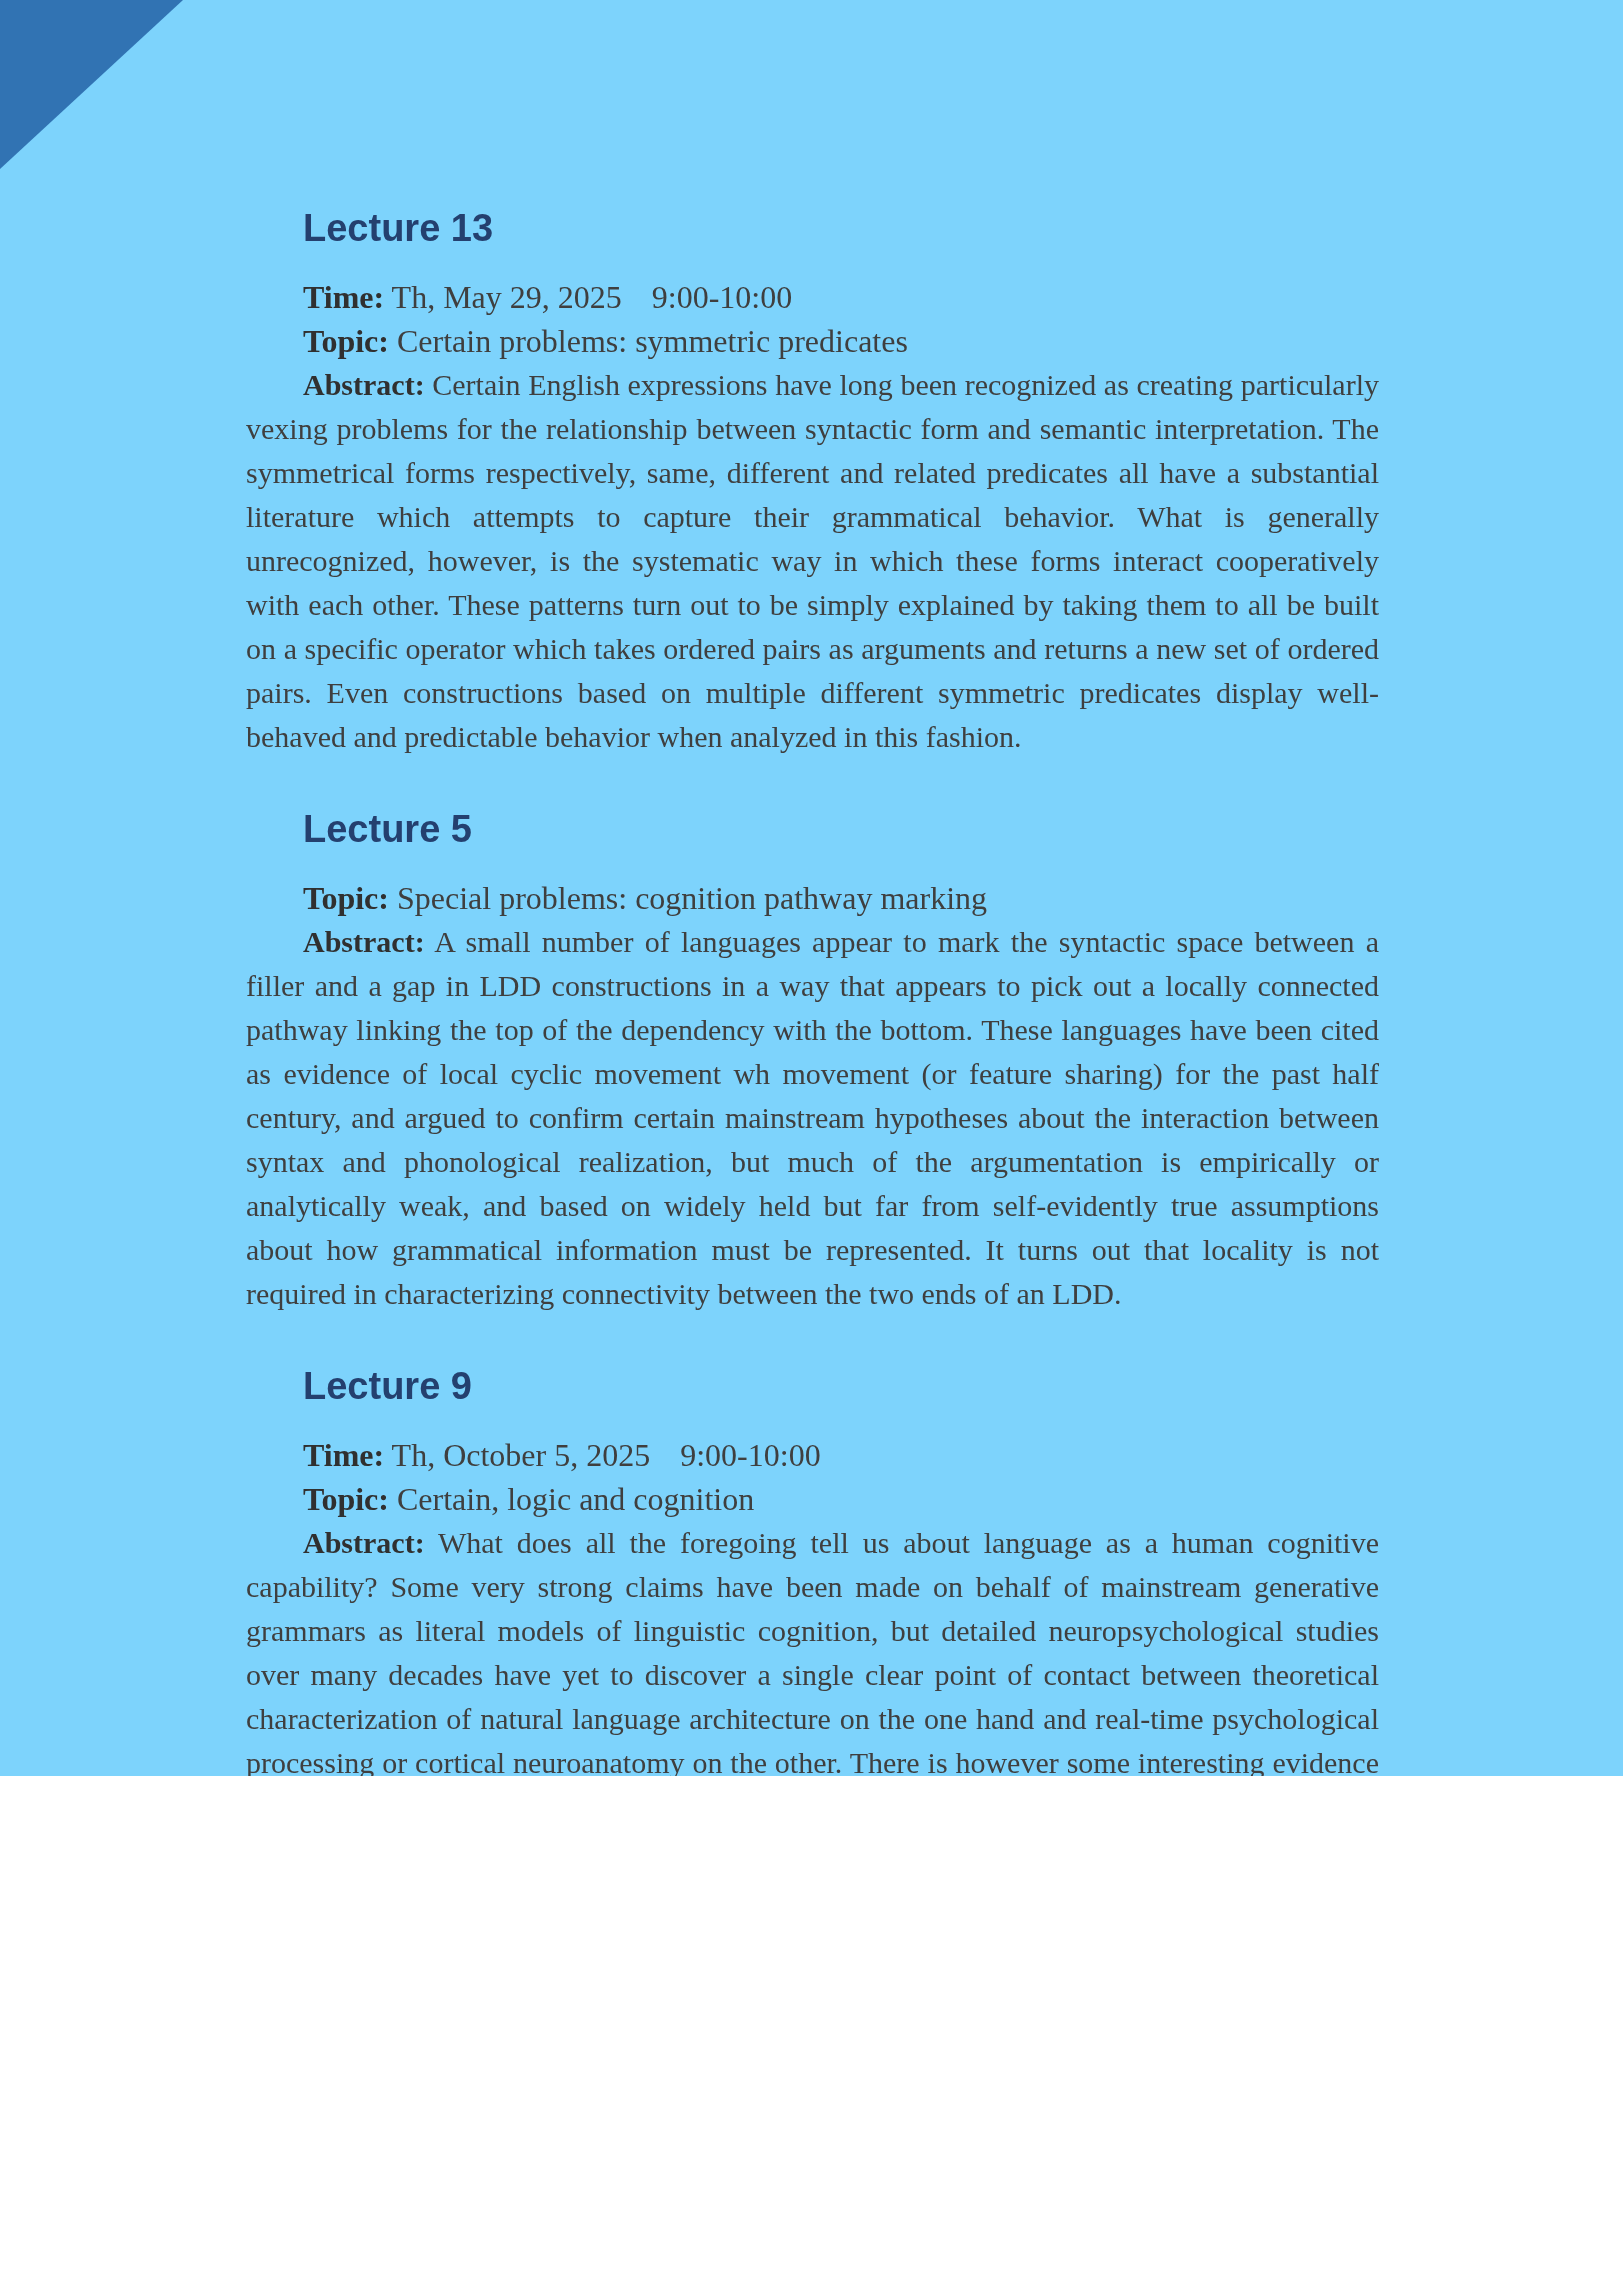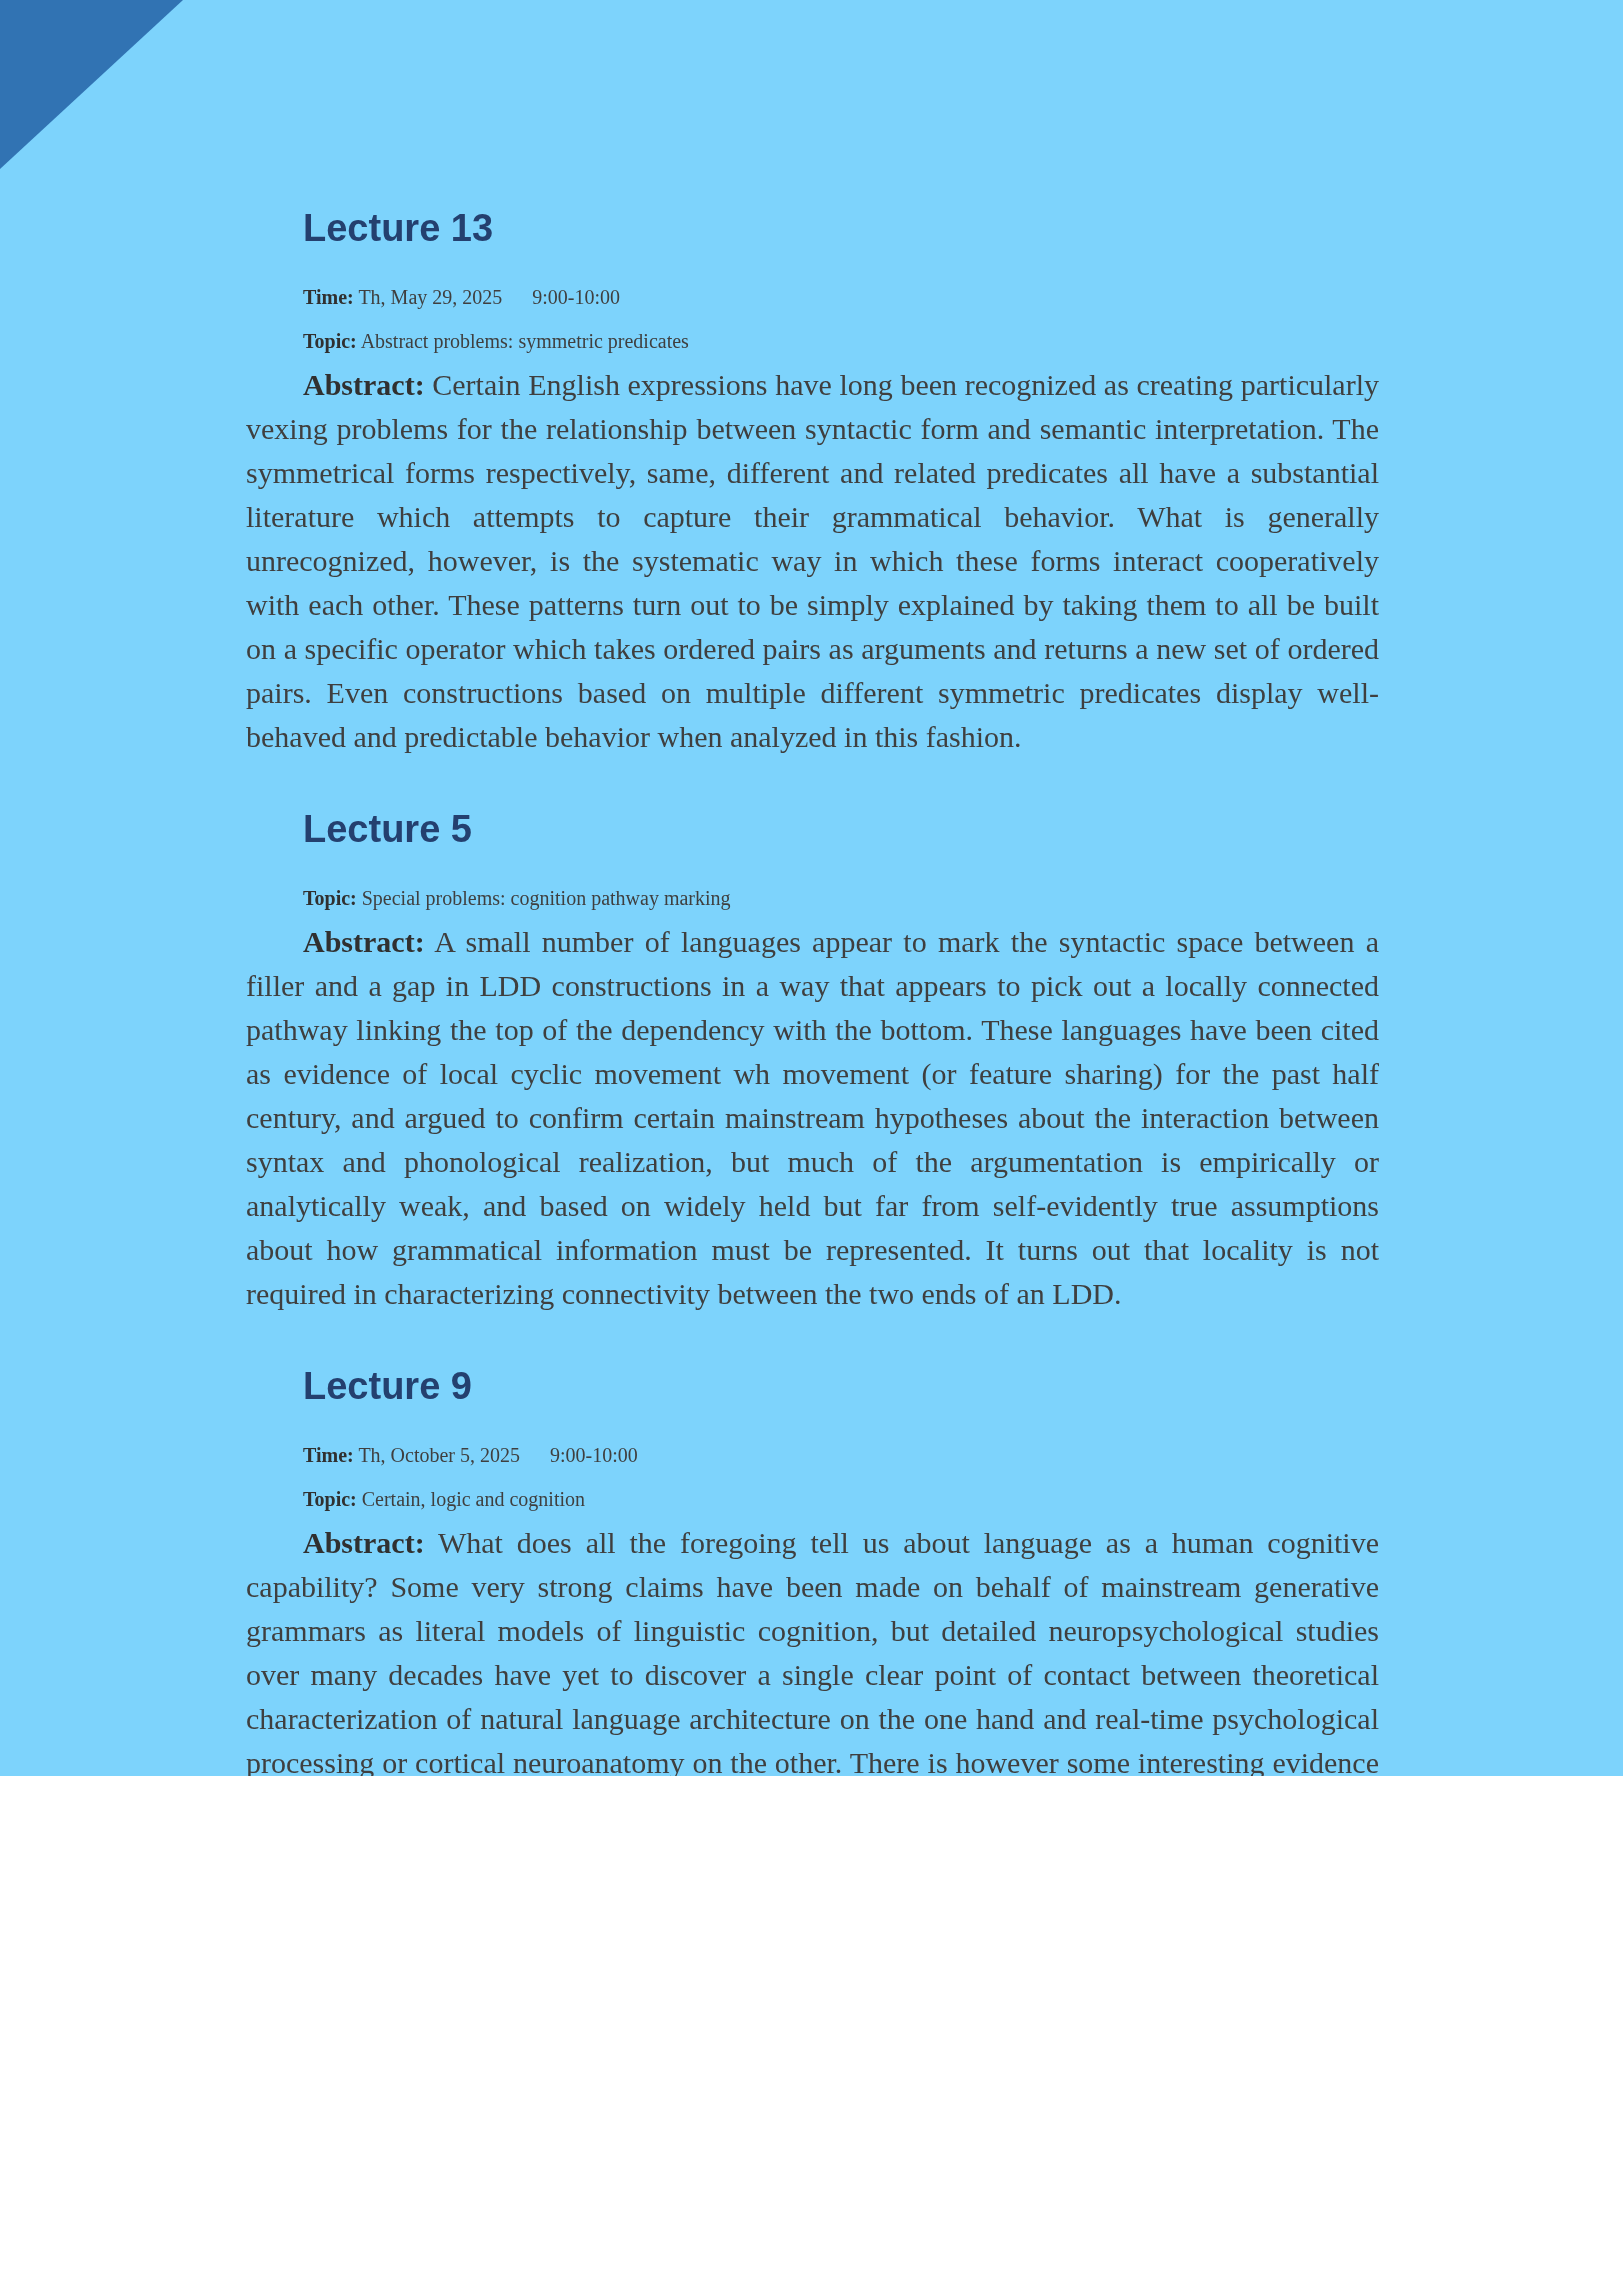--- a/index.html
+++ b/index.html
@@ -39,21 +39,21 @@
     line-height: 44px;
     color: #24406F;
     margin: 0 0 25px 57px;
   }
   .lecture:first-child .lecture-title { margin-top: 206px; }
   .lecture + .lecture .lecture-title { margin-top: 48px; }
 
   .meta-line {
     margin: 0;
     padding-left: 57px;
-    font-size: 20px;
+    font-size: 32px;
     line-height: 44px;
     color: #3F3F3F;
     font-family: Liberation Serif, serif;
   }
   .meta-label, .abstract-label {
     font-weight: bold;
     color: #303030;
   }
   .time-gap {
     display: inline-block;
@@ -104,21 +104,21 @@
 
 <div id="page">
 
   <div class="corner-triangle"></div>
 
   <div class="content">
 
     <section class="lecture">
       <h2 class="lecture-title">Lecture 13</h2>
       <p class="meta-line"><span class="meta-label">Time:</span> <span>Th, May 29, 2025</span><span class="time-gap"></span><span>9:00-10:00</span></p>
-      <p class="meta-line"><span class="meta-label">Topic:</span> <span>Abstract problems: symmetric predicates</span></p>
+      <p class="meta-line"><span class="meta-label">Topic:</span> <span>Certain problems: symmetric predicates</span></p>
       <p class="abstract-par"><span class="abstract-label">Abstract:</span> <span>Certain English expressions have long been recognized as creating particularly vexing problems for the relationship between syntactic form and semantic interpretation. The symmetrical forms respectively, same, different and related predicates all have a substantial literature which attempts to capture their grammatical behavior. What is generally unrecognized, however, is the systematic way in which these forms interact cooperatively with each other. These patterns turn out to be simply explained by taking them to all be built on a specific operator which takes ordered pairs as arguments and returns a new set of ordered pairs. Even constructions based on multiple different symmetric predicates display well-behaved and predictable behavior when analyzed in this fashion.</span></p>
     </section>
 
     <section class="lecture">
       <h2 class="lecture-title">Lecture 5</h2>
       <p class="meta-line"><span class="meta-label">Topic:</span> <span>Special problems: cognition pathway marking</span></p>
       <p class="abstract-par"><span class="abstract-label">Abstract:</span> <span>A small number of languages appear to mark the syntactic space between a filler and a gap in LDD constructions in a way that appears to pick out a locally connected pathway linking the top of the dependency with the bottom. These languages have been cited as evidence of local cyclic movement wh movement (or feature sharing) for the past half century, and argued to confirm certain mainstream hypotheses about the interaction between syntax and phonological realization, but much of the argumentation is empirically or analytically weak, and based on widely held but far from self-evidently true assumptions about how grammatical information must be represented. It turns out that locality is not required in characterizing connectivity between the two ends of an LDD.</span></p>
     </section>
 
     <section class="lecture">

